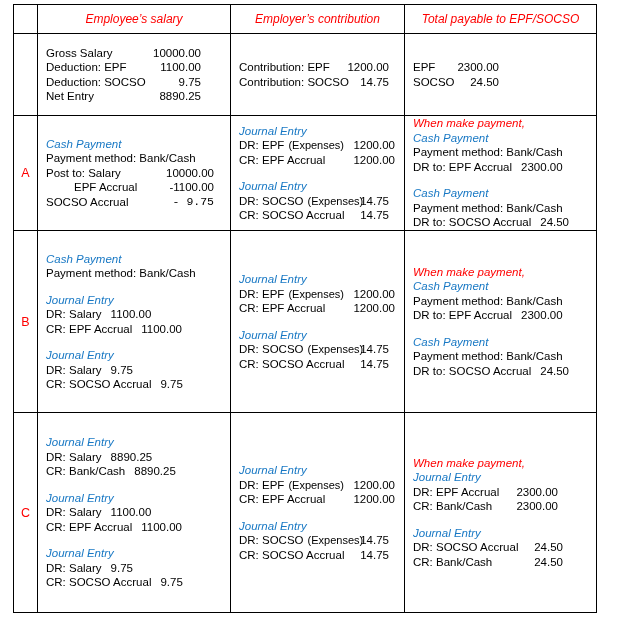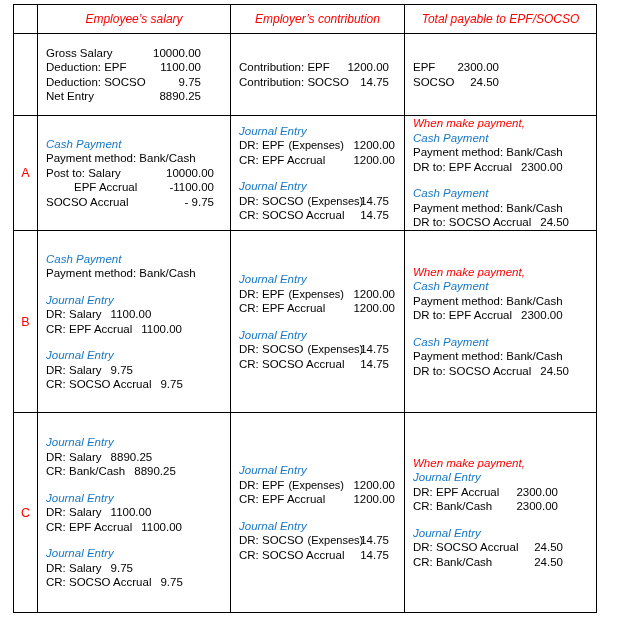--- a/index.html
+++ b/index.html
@@ -72,21 +72,21 @@
           <div class="line"><span>SOCSO</span><span class="val-tab" style="width: 86px;">24.50</span></div>
         </div>
       </div>
       <div class="cell label-cell">A</div>
       <div class="cell content-cell">
         <div class="block">
           <div class="line blue"><span>Cash Payment</span></div>
           <div class="line"><span>Payment method: Bank/Cash</span></div>
           <div class="line"><span>Post to: Salary</span><span class="val-tab" style="width: 168px;">10000.00</span></div>
           <div class="line"><span style="margin-left: 28px;">EPF Accrual</span><span class="val-tab" style="width: 168px;">-1100.00</span></div>
-          <div class="line"><span style="">SOCSO Accrual</span><span class="val-tab" style="width: 168px;">- 9.75</span></div>
+          <div class="line"><span style="">SOCSO Accrual</span><span class="val-tab" style="width: 168px; font-family: Liberation Mono, monospace;">- 9.75</span></div>
         </div>
       </div>
       <div class="cell content-cell">
         <div class="block">
           <div class="line blue"><span>Journal Entry</span></div>
           <div class="line"><span>DR: EPF</span><span class="sm">(Expenses)</span><span class="val-tab" style="width: 156px;">1200.00</span></div>
           <div class="line"><span>CR: EPF Accrual</span><span class="val-tab" style="width: 156px;">1200.00</span></div>
         </div>
         <div class="block">
           <div class="line blue"><span>Journal Entry</span></div>

